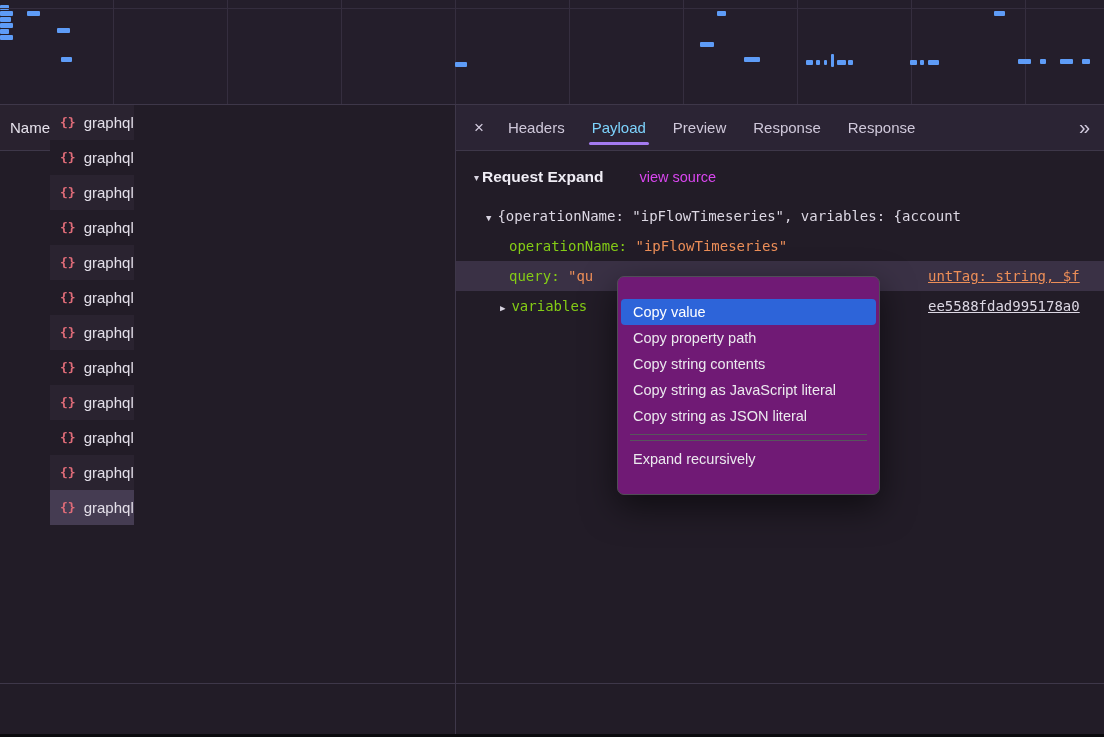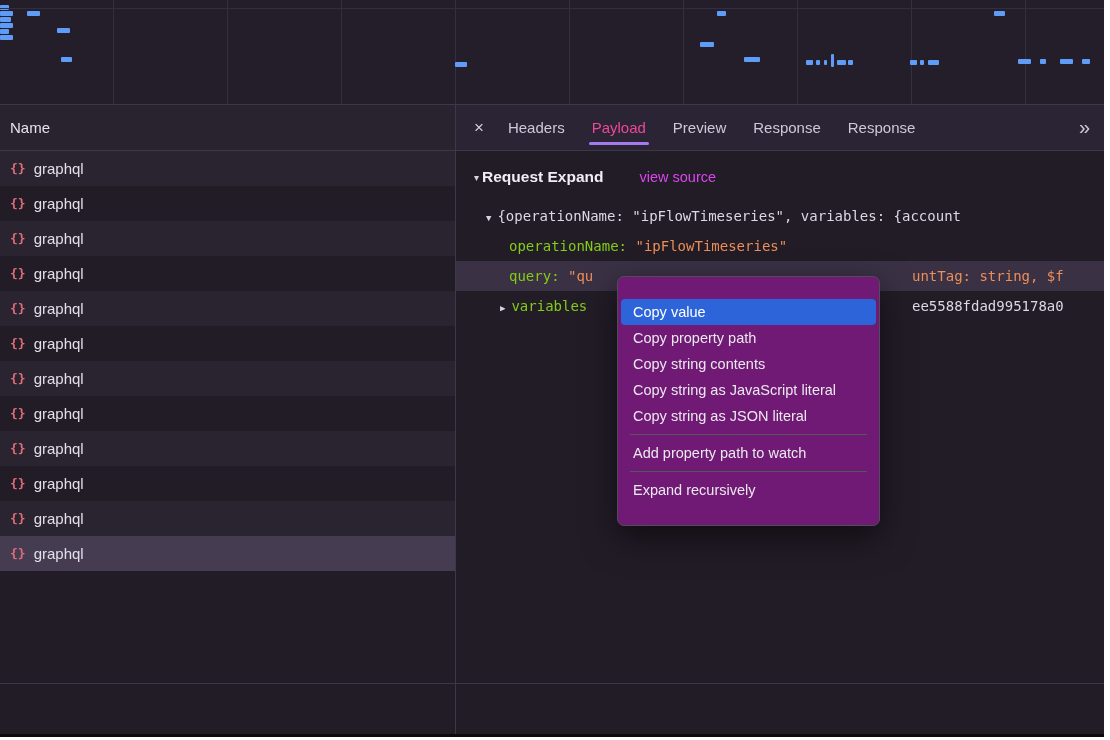--- a/index.html
+++ b/index.html
@@ -22,21 +22,21 @@
     background:#342d3e;
   }
   .ov-bar { position:absolute; background:#5e9cf7; border-radius:1px; }
 
   
   .main { position:absolute; top:105px; left:0; right:0; bottom:3px; display:flex; }
 
   .left-panel {
     width:456px; min-width:456px; box-sizing:border-box;
     border-right:1px solid #3e3749; background:#221c27;
-    display:flex; flex-direction:column;
+    display:flex; flex-direction:row;
   }
   .left-header {
     height:46px; min-height:46px; box-sizing:border-box;
     border-bottom:1px solid #3e3749; background:#29222f;
     display:flex; align-items:center; padding-left:10px;
     font-size:15px; color:#e6e2ec;
   }
   .req-row {
     height:35px; min-height:35px; display:flex; align-items:center;
     padding-left:10px; font-size:15px; color:#e3dfe9; background:#2a2330;
@@ -54,21 +54,21 @@
   }
   .tabbar {
     height:46px; min-height:46px; box-sizing:border-box;
     border-bottom:1px solid #3e3749; background:#2b2434;
     display:flex; align-items:center; padding:0 14px 0 18px;
     color:#cfc8da; font-size:15px;
   }
   .close-btn { font-size:17px; margin-right:24px; color:#d3ccdf; }
   .tab-items { display:flex; gap:27px; height:100%; align-items:center; }
   .tab { position:relative; height:100%; display:flex; align-items:center; }
-  .tab.selected { color:#ec4899; }
+  .tab.selected { color:#7dd3fc; }
   .tab.selected::after {
     content:""; position:absolute; left:-3px; right:-3px; bottom:5px; height:3px;
     background:#a37af0; border-radius:2px;
   }
   .overflow-btn { margin-left:auto; font-size:20px; color:#d3ccdf; }
 
   
   .payload { padding-top:10px; }
   .payload-header {
     display:flex; align-items:center; padding-left:18px; height:32px; color:#f0edf5;
@@ -85,21 +85,21 @@
     height:30px; line-height:30px; white-space:nowrap; overflow:hidden;
     position:relative; cursor:default;
   }
   .l1 { padding-left:30px; }
   .l2, .l3 { padding-left:53px; }
   .l3 { background:#3a3145; }
   .l4 { padding-left:44px; }
   .tree .tri { font-size:9px; margin-right:6px; color:#d8d3e0; }
   .key { color:#84cc16; }
   .str { color:#ec8e58; }
-  .frag-right { position:absolute; left:456px; top:0; }
+  .frag-right { position:absolute; left:472px; top:0;text-decoration:underline; }
 
   
   .menu {
     position:absolute; left:617px; top:276px; width:263px; box-sizing:border-box;
     background:#701a75; border:1px solid #504e56; border-radius:7px;
     padding:22px 0; box-shadow:0 12px 34px rgba(0,0,0,.55);
     font-size:14.5px; color:#ebe9ee; z-index:10;
   }
   .menu-item {
     height:26px; line-height:26px; padding:0 12px; margin:0 3px;
@@ -252,20 +252,19 @@
     </div>
   </div>
 
   <div class="menu">
       <div class="menu-item highlighted">Copy value</div>
       <div class="menu-item">Copy property path</div>
       <div class="menu-item">Copy string contents</div>
       <div class="menu-item">Copy string as JavaScript literal</div>
       <div class="menu-item">Copy string as JSON literal</div>
       <div class="menu-sep"></div>
-      <div class="menu-item">Add property path to watch</div>
       <div class="menu-sep"></div>
       <div class="menu-item">Expand recursively</div>
     </div>
 
   <div class="footer-line"></div>
   <div class="bottom-bar"></div>
 </div>
 
 </body></html>

